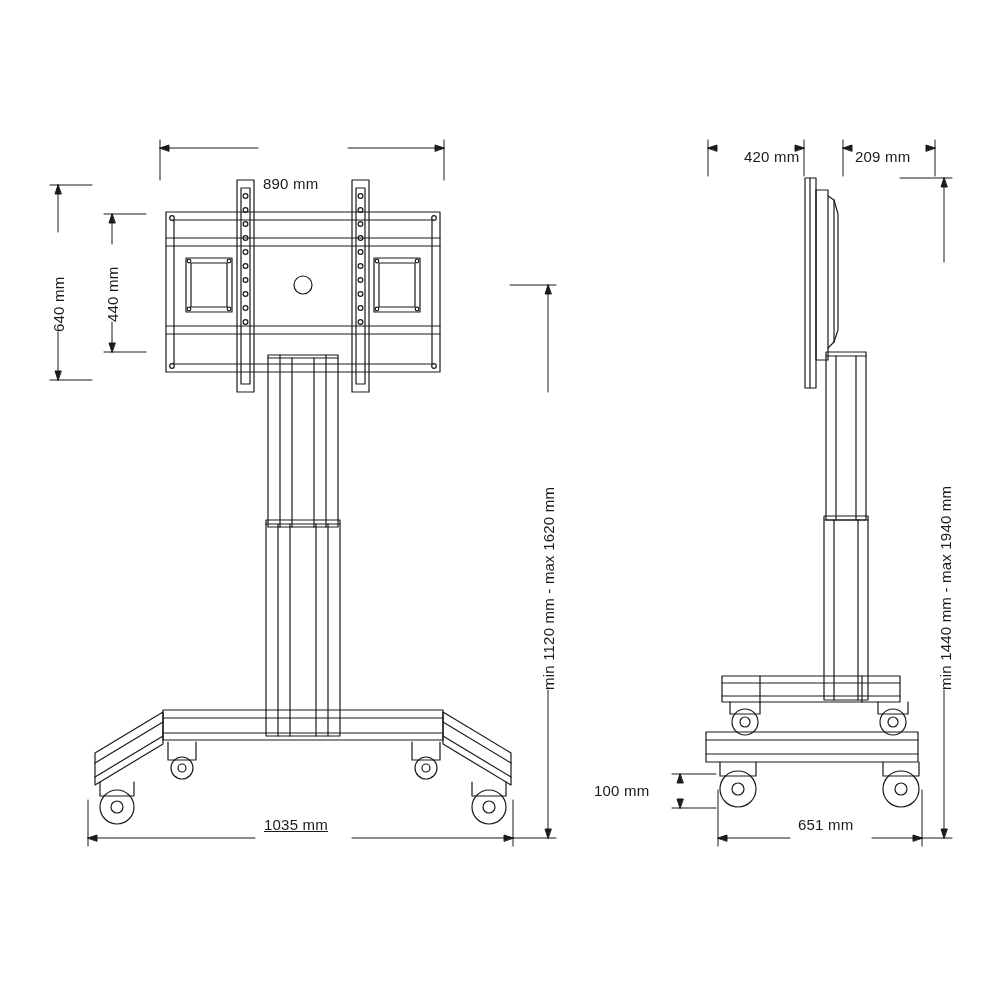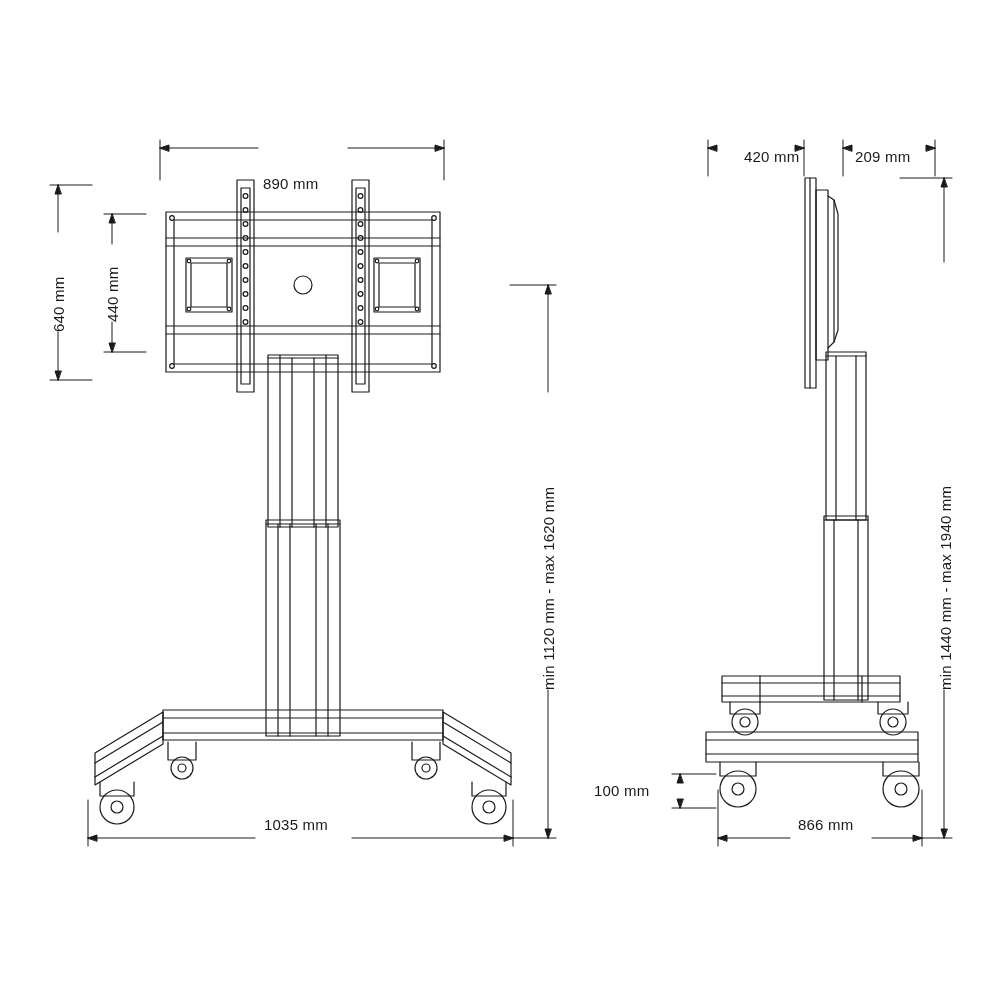--- a/index.html
+++ b/index.html
@@ -307,27 +307,27 @@
 
     </g>
   </svg>
 
   <div class="dimlabel" style="left:263px; top:132px;margin-top:43px;">890 mm</div>
 
   <div class="dimlabel vert" style="left:50px; top:332px;">640 mm</div>
 
   <div class="dimlabel vert" style="left:104px; top:322px;">440 mm</div>
 
-  <div class="dimlabel" style="left:264px; top:816px;">1035 mm</div>
+  <div class="dimlabel" style="left:264px; top:816px;text-decoration:underline;">1035 mm</div>
 
   <div class="dimlabel vert" style="left:540px; top:690px;">min 1120 mm - max 1620 mm</div>
 
   <div class="dimlabel" style="left:720px; top:148px;margin-left:24px;">420 mm</div>
 
   <div class="dimlabel" style="left:855px; top:148px;">209 mm</div>
 
-  <div class="dimlabel" style="left:798px; top:816px;">866 mm</div>
+  <div class="dimlabel" style="left:798px; top:816px;">651 mm</div>
 
   <div class="dimlabel" style="left:594px; top:782px;">100 mm</div>
 
   <div class="dimlabel vert" style="left:937px; top:690px;">min 1440 mm - max 1940 mm</div>
 
 </div>
 
 </body></html>

